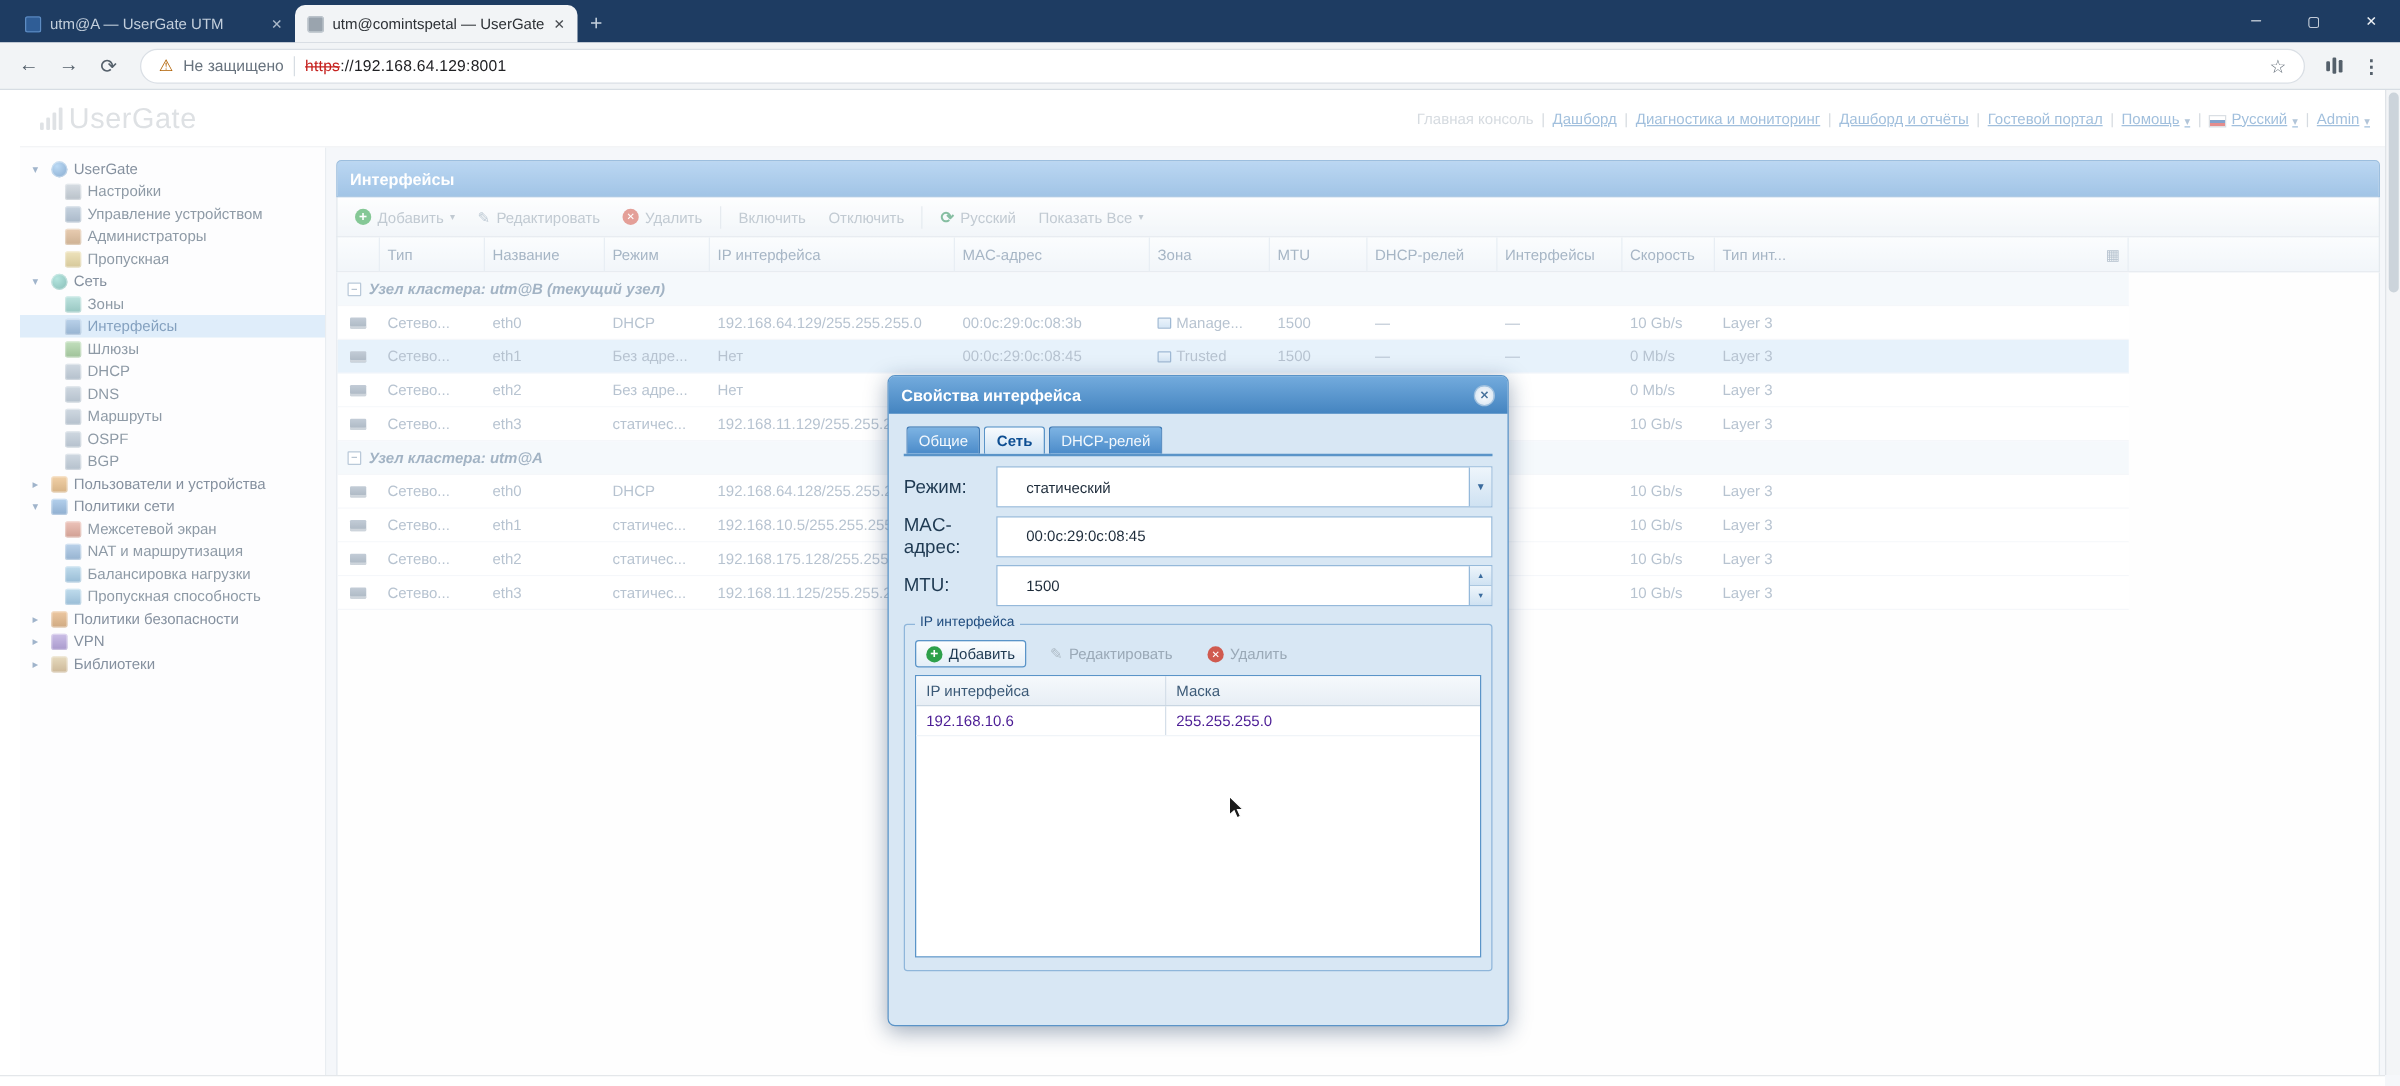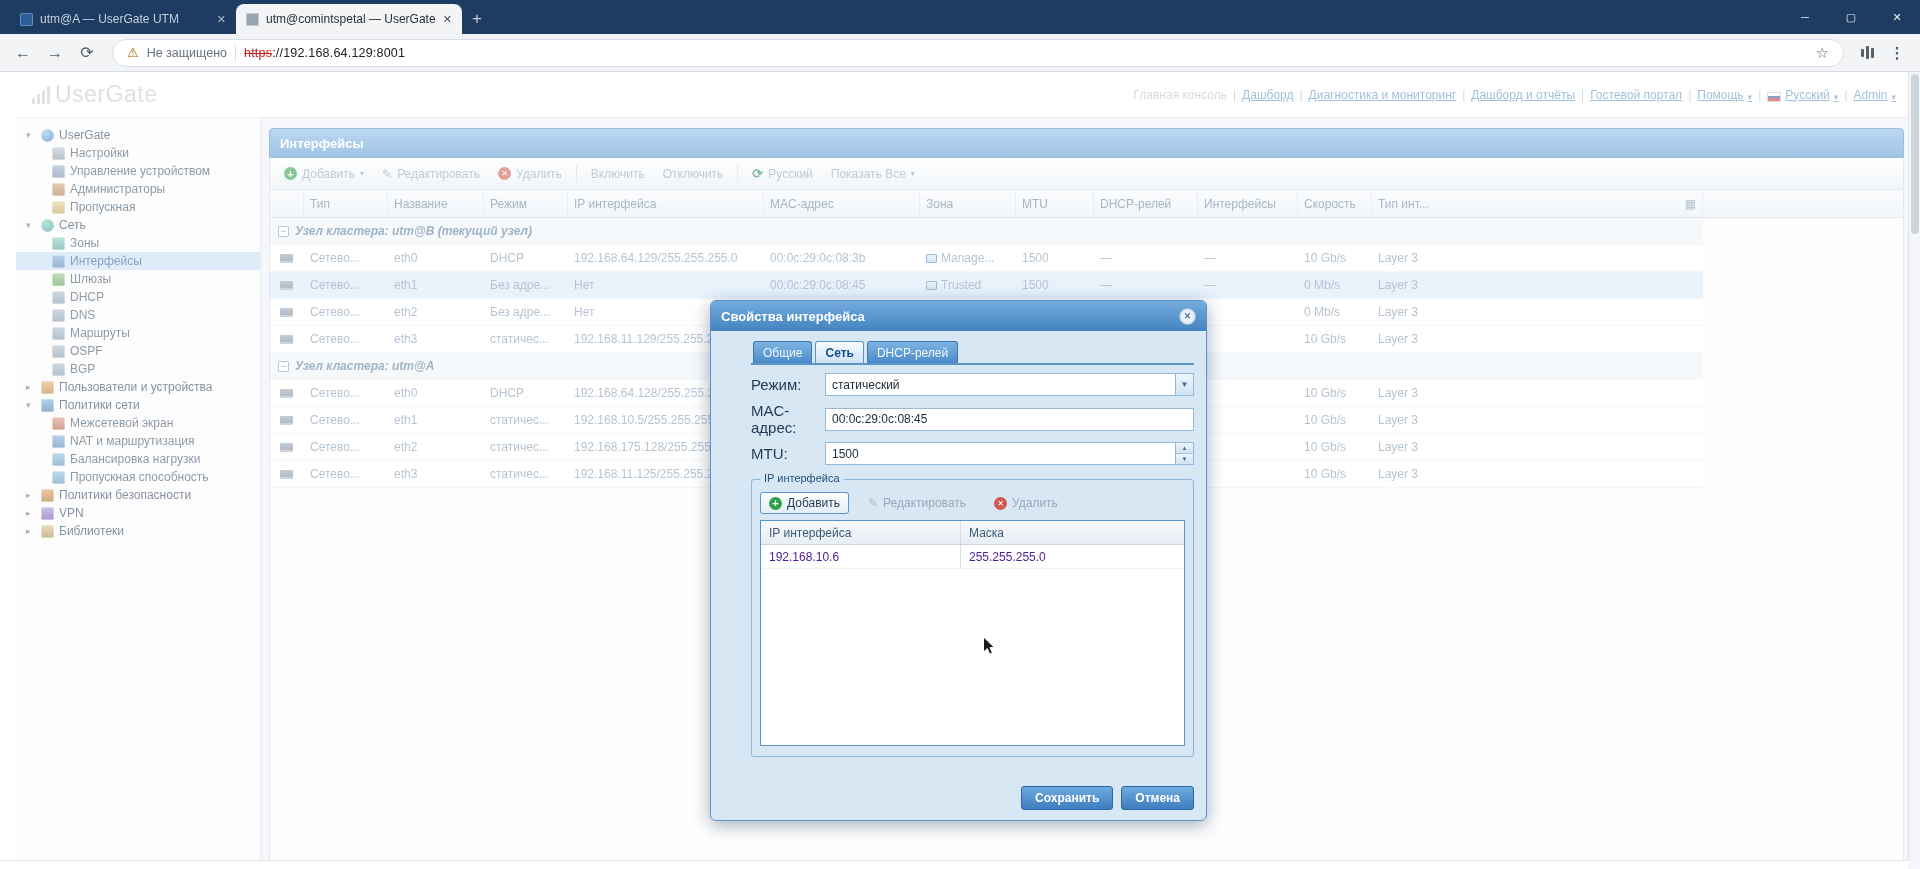--- a/index.html
+++ b/index.html
@@ -112,28 +112,28 @@
   .mask { position:absolute; inset:0; background:rgba(255,255,255,.42); z-index:50; }
 
   .page-vscroll { position:absolute; top:72px; right:0; bottom:9px; width:12px; background:#f3f5f7; border-left:1px solid #e0e4e8; z-index:60; }
   .page-vscroll .thumb { margin:2px auto; width:8px; height:160px; background:#ccd4db; border-radius:4px; }
   .page-hscroll { position:absolute; left:0; right:12px; bottom:0; height:9px; background:#ffffff; border-top:1px solid #e4e7ea; z-index:60; }
 
   
   .modal { position:absolute; left:710px; top:300px; width:497px; height:521px; background:#d8e7f4; border:1px solid #5a94c8; border-radius:6px; box-shadow:0 4px 18px rgba(20,50,90,.4); z-index:100; display:flex; flex-direction:column; }
   .modal-header { height:30px; flex:none; background:linear-gradient(#73abdd,#4484c0); border-radius:5px 5px 0 0; display:flex; align-items:center; padding:0 10px; color:#ffffff; font-weight:bold; font-size:13px; }
   .modal-close { margin-left:auto; width:17px; height:17px; border-radius:50%; background:radial-gradient(#ffffff,#cfe0ef); border:1px solid #9fc0de; color:#4a759e; font-size:9px; display:flex; align-items:center; justify-content:center; font-weight:bold; }
-  .modal-body { flex:1; padding:10px 12px 0;margin-left:28px; }
+  .modal-body { flex:1; padding:10px 12px 0; }
   .mtabs { display:flex; align-items:flex-end; gap:3px; border-bottom:2px solid #5a94c8; padding:0 2px; }
   .mtab { padding:4px 9px 3px; font-size:12px; color:#f2f8fd; background:linear-gradient(#7db3e3,#4b8bc9); border:1px solid #3f7ab5; border-bottom:none; border-radius:3px 3px 0 0; }
   .mtab.active { background:linear-gradient(#f8fbfe,#cfe3f4); color:#0d4e92; font-weight:bold; border-color:#5a94c8; }
   .mform { margin-top:8px; }
   .frow { display:flex; align-items:center; margin-top:6px; }
   .flabel { width:74px; flex:none; font-size:15px; color:#1f3a52; }
-  .ffield { flex:1; height:23px; background:#ffffff; border:1px solid #95b9da; position:relative; display:flex; align-items:center; }
+  .ffield { flex:1; height:33px; background:#ffffff; border:1px solid #95b9da; position:relative; display:flex; align-items:center;padding-left:17px; }
   .finput { border:none; outline:none; background:transparent; width:100%; height:100%; padding:0 20px 0 6px; font-family:"Liberation Sans",sans-serif; font-size:12px; color:#1d2b3a; }
   .ftrigger { position:absolute; right:0; top:0; bottom:0; width:18px; border-left:1px solid #95b9da; background:linear-gradient(#eef5fb,#cfe2f2); display:flex; align-items:center; justify-content:center; color:#3a6b9e; font-size:8px; }
   .fspin { position:absolute; right:0; top:0; bottom:0; width:18px; border-left:1px solid #95b9da; display:flex; flex-direction:column; }
   .fspin i { flex:1; display:flex; align-items:center; justify-content:center; font-style:normal; font-size:6px; color:#3a6b9e; background:linear-gradient(#eef5fb,#cfe2f2); }
   .fspin i:first-child { border-bottom:1px solid #aac6df; }
   .fieldset { margin-top:14px; height:278px; border:1px solid #8fb6da; border-radius:3px; position:relative; padding:10px 8px 8px; }
   .legend { position:absolute; top:-8px; left:8px; background:#d8e7f4; padding:0 4px; font-size:11px; color:#1f4c7e; }
   .ftoolbar { display:flex; align-items:center; gap:10px; height:26px; }
   .dbtn { display:flex; align-items:center; gap:5px; font-size:12px; color:#1f3a52; padding:3px 8px; border:1px solid transparent; border-radius:3px; white-space:nowrap; }
   .dbtn.focused { border-color:#5a94c8; background:linear-gradient(#fdfefe,#e3eef7); }
@@ -780,21 +780,17 @@
           </div>
         <div class="fgrid-body">
             <div class="fgrow">
               <span class="fg1">192.168.10.6</span>
               <span class="fg2">255.255.255.0</span>
             </div>
           </div>
       </div>
     </div>
   </div>
-  <div class="modal-footer">
-      <div class="btn">Сохранить</div>
-      <div class="btn">Отмена</div>
-    </div>
 </div>
 
 <svg class="cursor" width="18" height="20" viewBox="0 0 13 20">
   <path d="M1 1 L1 16 L4.8 12.6 L7.2 18.2 L9.9 17 L7.5 11.6 L12 11.6 Z" fill="#1b1b1b" stroke="#ffffff" stroke-width="1"></path>
 </svg>
 
 </body></html>

